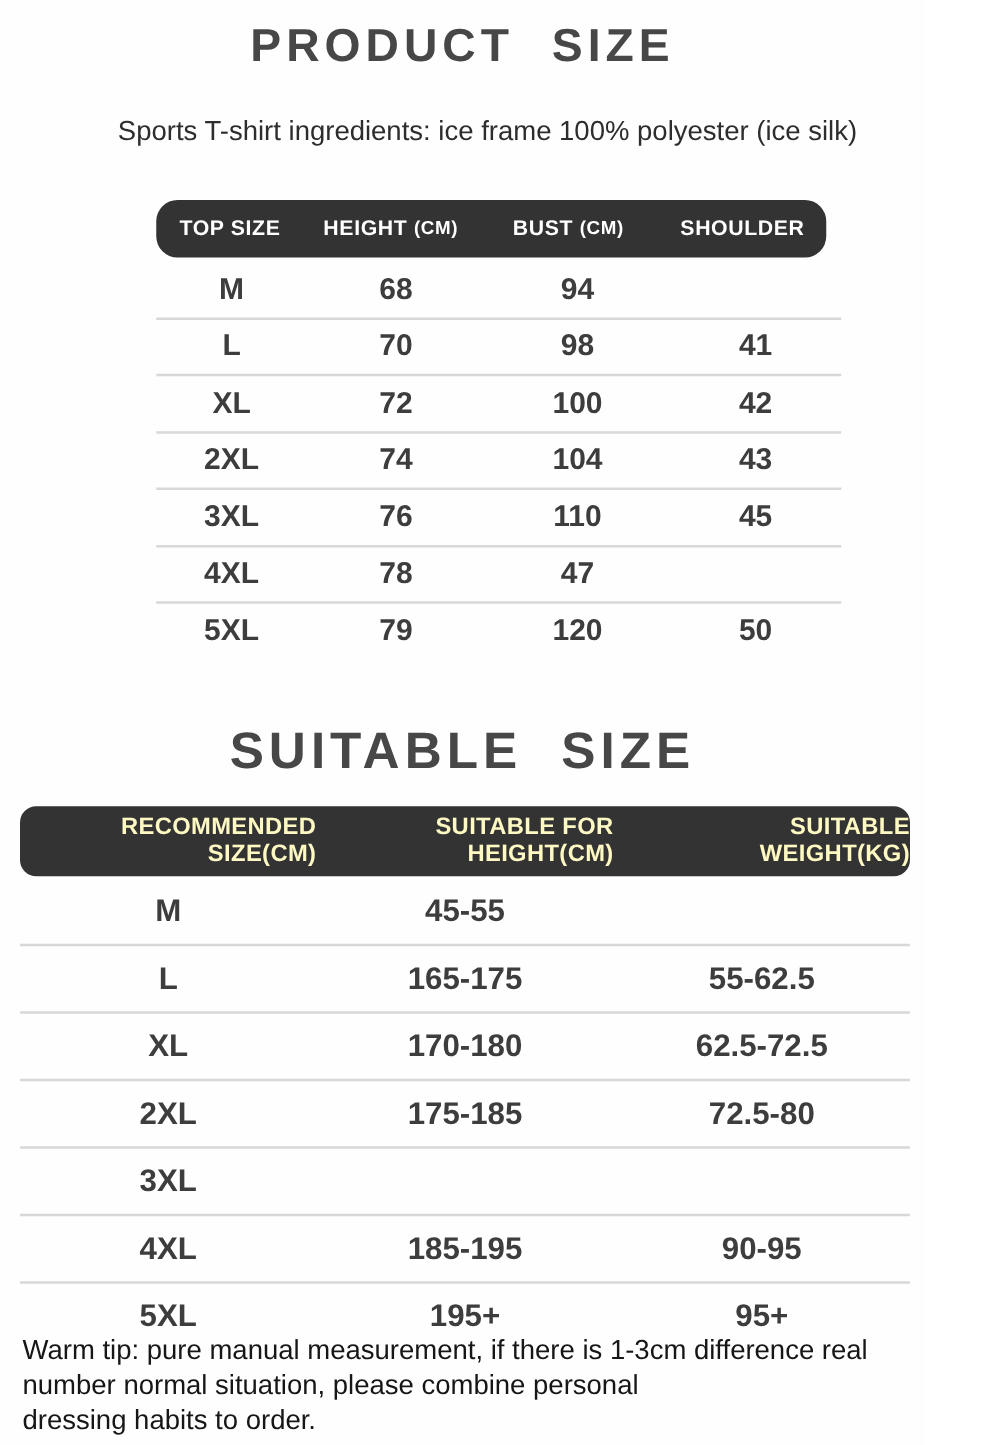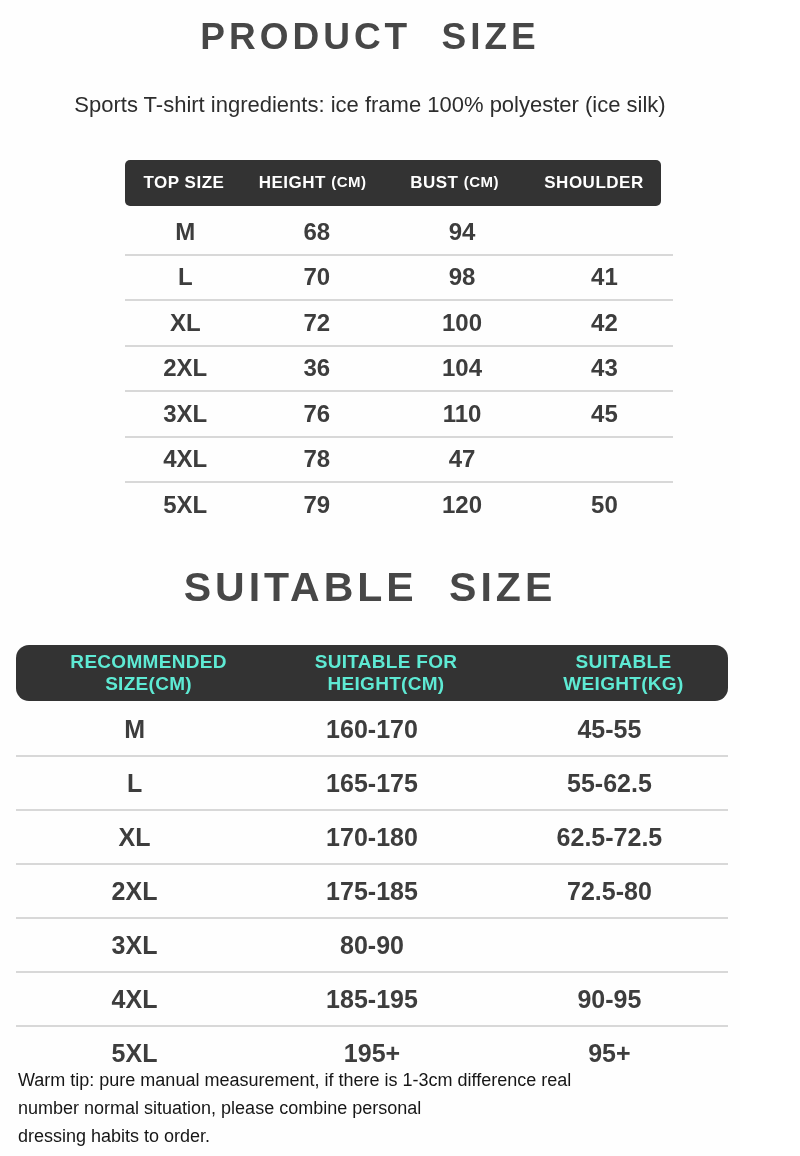--- a/index.html
+++ b/index.html
@@ -22,45 +22,46 @@
     left: 0;
     width: 100%;
     text-align: center;
     font-weight: 700;
     color: #474747;
     letter-spacing: 4px;
     word-spacing: 16px;
     margin: 0;
   }
   .title-product { top: 16px; font-size: 37px; }
-  .title-suitable { top: 564px; font-size: 41px; }
+  .title-suitable { top: 577px; font-size: 41px; }
 
   .subtitle {
     position: absolute;
     top: 92px;
     left: 0;
     width: 100%;
     text-align: center;
     font-size: 22px;
     color: #2d2d2d;
     margin: 0;
+    padding-left: 20px;
   }
 
   
   .table1 {
     position: absolute;
     top: 160px;
     left: 125px;
     width: 548px;
   }
   .t1-head {
     height: 46px;
     width: 536px;
     background: #333333;
-    border-radius: 5px;
+    border-radius: 17px;
     display: grid;
     grid-template-columns: 22% 26% 27% 25%;
     align-items: center;
   }
   .t1-head .hcell {
     text-align: center;
     color: #ffffff;
     font-size: 17px;
     font-weight: 700;
     letter-spacing: 0.5px;
@@ -96,22 +97,22 @@
   }
   .t2-head {
     height: 56px;
     background: #333333;
     border-radius: 13px;
     display: grid;
     grid-template-columns: 33.3% 33.4% 33.3%;
     align-items: center;
   }
   .t2-head .hcell {
-    text-align: center;
-    color: #5eead4;
+    text-align: right;
+    color: #fef9c3;
     font-size: 19px;
     font-weight: 700;
     line-height: 1.18;
     letter-spacing: 0.3px;
     white-space: nowrap;
     padding-left: 28px;
   }
   .t2-body { margin-top: 2px; }
   .t2-row {
     display: grid;
@@ -127,21 +128,21 @@
     font-weight: 700;
     color: #3d3d3d;
   }
 
   
   .warm-tip {
     position: absolute;
     top: 1066px;
     left: 18px;
     width: 770px;
-    font-size: 18px;
+    font-size: 22px;
     line-height: 28px;
     color: #161616;
   }
   .warm-tip div { white-space: nowrap; }
 </style>
 </head>
 <body>
 
 <div class="page">
 
@@ -180,21 +181,21 @@
         <div class="cell">41</div>
       </div>
       <div class="t1-row">
         <div class="cell">XL</div>
         <div class="cell">72</div>
         <div class="cell">100</div>
         <div class="cell">42</div>
       </div>
       <div class="t1-row">
         <div class="cell">2XL</div>
-        <div class="cell">36</div>
+        <div class="cell">74</div>
         <div class="cell">104</div>
         <div class="cell">43</div>
       </div>
       <div class="t1-row">
         <div class="cell">3XL</div>
         <div class="cell">76</div>
         <div class="cell">110</div>
         <div class="cell">45</div>
       </div>
       <div class="t1-row">
@@ -225,41 +226,39 @@
       </div>
       <div class="hcell">
         <div>SUITABLE</div>
         <div>WEIGHT(KG)</div>
       </div>
     </div>
 
     <div class="t2-body">
       <div class="t2-row">
         <div class="cell">M</div>
-        <div class="cell">160-170</div>
         <div class="cell">45-55</div>
       </div>
       <div class="t2-row">
         <div class="cell">L</div>
         <div class="cell">165-175</div>
         <div class="cell">55-62.5</div>
       </div>
       <div class="t2-row">
         <div class="cell">XL</div>
         <div class="cell">170-180</div>
         <div class="cell">62.5-72.5</div>
       </div>
       <div class="t2-row">
         <div class="cell">2XL</div>
         <div class="cell">175-185</div>
         <div class="cell">72.5-80</div>
       </div>
       <div class="t2-row">
         <div class="cell">3XL</div>
-        <div class="cell">80-90</div>
       </div>
       <div class="t2-row">
         <div class="cell">4XL</div>
         <div class="cell">185-195</div>
         <div class="cell">90-95</div>
       </div>
       <div class="t2-row">
         <div class="cell">5XL</div>
         <div class="cell">195+</div>
         <div class="cell">95+</div>

